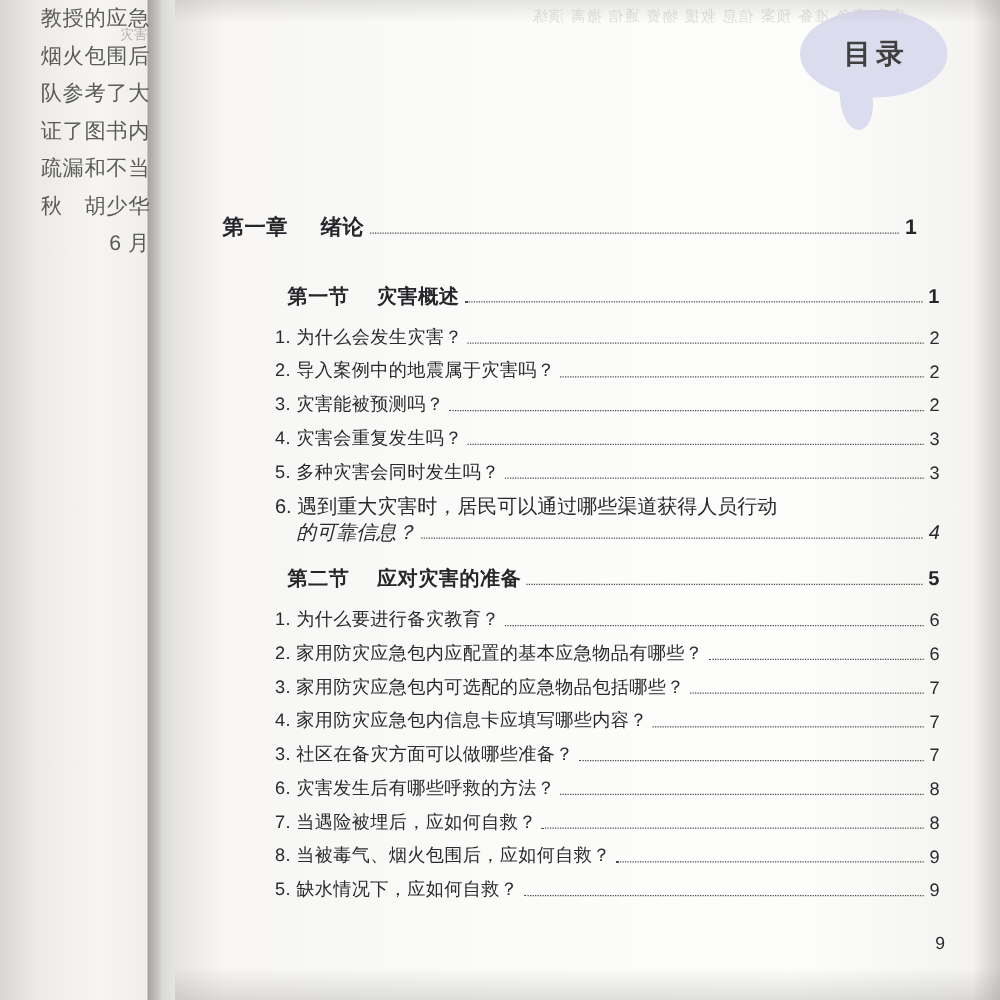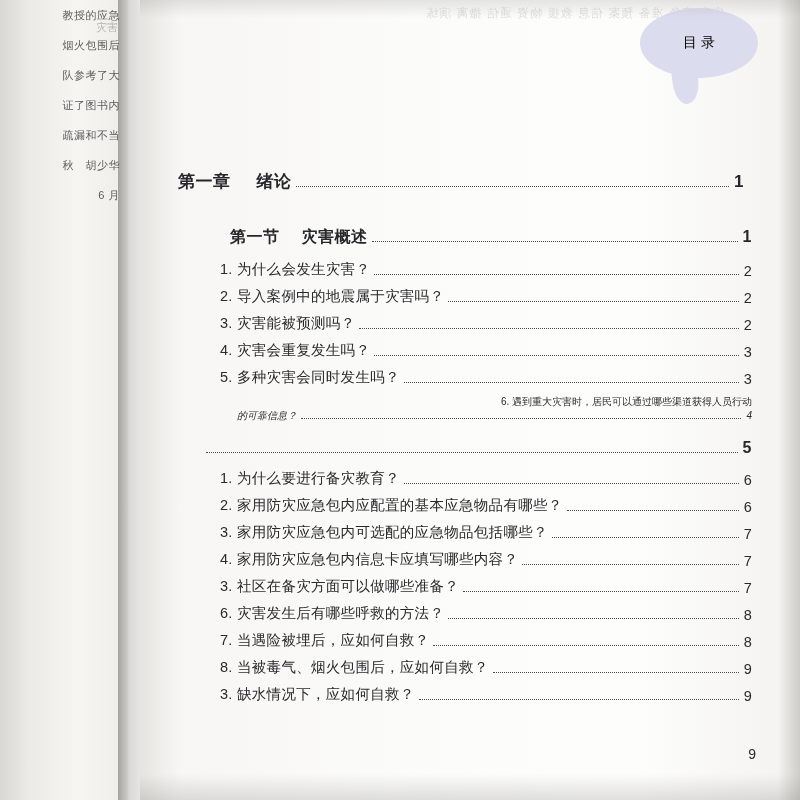--- a/index.html
+++ b/index.html
@@ -27,21 +27,21 @@
     left: 0; top: 0;
     width: 128px; height: 800px;
     background: linear-gradient(to right, #d8d7d3 0%, #eceae6 22%, #f6f5f2 60%, #efedea 100%);
     overflow: hidden;
   }
   .left-text {
     position: absolute;
     right: 8px;
     text-align: right;
     color: #3a3a3a;
-    font-size: 11px;
+    font-size: 17px;
     line-height: 30px;
     letter-spacing: 0.5px;
     white-space: nowrap;
     opacity: 0.82;
   }
   .left-line { display: block; }
 
   
   .gutter {
     position: absolute;
@@ -84,24 +84,24 @@
     position: absolute;
     left: 0; top: 0;
     width: 118px; height: 70px;
     background: #dcdcef;
     border-radius: 50% / 50%;
     display: flex;
     align-items: center;
     justify-content: center;
   }
   .bubble-text {
-    color: #000000;
-    font-size: 14px;
+    color: #404040;
+    font-size: 22px;
     letter-spacing: 4px;
-    font-weight: 400;
+    font-weight: 700;
     padding-left: 4px;
   }
   .bubble-tail {
     position: absolute;
     left: 33px; top: 62px;
     width: 26px; height: 34px;
     background: #dcdcef;
     border-radius: 0 0 50% 50% / 0 0 70% 70%;
     transform: rotate(-6deg);
   }
@@ -124,21 +124,21 @@
     margin: 0 2px 4px 4px;
     height: 0;
   }
   .pg { white-space: nowrap; padding-left: 3px; }
 
   
   .lvl-chapter {
     font-size: 17px;
     font-weight: 700;
     letter-spacing: 0.5px;
-    margin: 0 8px 34px 18px;
+    margin: 0 18px 34px 18px;
     padding-right: 8px;
   }
   .lvl-chapter .label .num { margin-right: 26px; }
   .lvl-chapter .dots { border-bottom-width: 1.6px; margin-bottom: 5px; }
 
   
   .lvl-section {
     font-size: 16px;
     font-weight: 700;
     letter-spacing: 0.5px;
@@ -152,21 +152,21 @@
     font-size: 14.5px;
     letter-spacing: 0.3px;
     margin: 0 0 8px 60px;
     padding-right: 8px;
     color: #2a2a2e;
     align-items: flex-end;
   }
   .lvl-item .dots { border-bottom-style: dotted; border-bottom-width: 1.3px; }
 
   
-  .item-wrap { margin: 0 0 8px 60px; padding-right: 8px; font-size: 10px; color: #2a2a2e; text-align: right; }
+  .item-wrap { margin: 0 0 8px 60px; padding-right: 8px; font-size: 16px; color: #2a2a2e; }
   .item-wrap .first { white-space: nowrap; }
   .item-wrap .second { display: flex; align-items: baseline; margin-left: 17px; font-style: italic; }
 
   .gap-after-section { margin-bottom: 16px; }
 
   .folio {
     position: absolute;
     right: 44px; bottom: 38px;
     font-size: 14px;
     color: #2b2b2f;
@@ -276,20 +276,23 @@
       <div class="item-wrap gap-after-section">
         <div class="first">6. 遇到重大灾害时，居民可以通过哪些渠道获得人员行动</div>
         <div class="second">
           <span>的可靠信息？</span>
           <span class="dots"></span>
           <span class="pg">4</span>
         </div>
       </div>
 
       <div class="row lvl-section">
+        <span class="label">
+          <span class="num">第二节</span><span>应对灾害的准备</span>
+        </span>
         <span class="dots"></span>
         <span class="pg">5</span>
       </div>
 
       <div class="row lvl-item">
         <span class="label">1. 为什么要进行备灾教育？</span>
         <span class="dots"></span>
         <span class="pg">6</span>
       </div>
 
@@ -329,21 +332,21 @@
         <span class="pg">8</span>
       </div>
 
       <div class="row lvl-item">
         <span class="label">8. 当被毒气、烟火包围后，应如何自救？</span>
         <span class="dots"></span>
         <span class="pg">9</span>
       </div>
 
       <div class="row lvl-item">
-        <span class="label">3. 缺水情况下，应如何自救？</span>
+        <span class="label">5. 缺水情况下，应如何自救？</span>
         <span class="dots"></span>
         <span class="pg">9</span>
       </div>
 
     </div>
 
     <div class="folio">9</div>
 
     <div class="right-edge"></div>
   </div>

